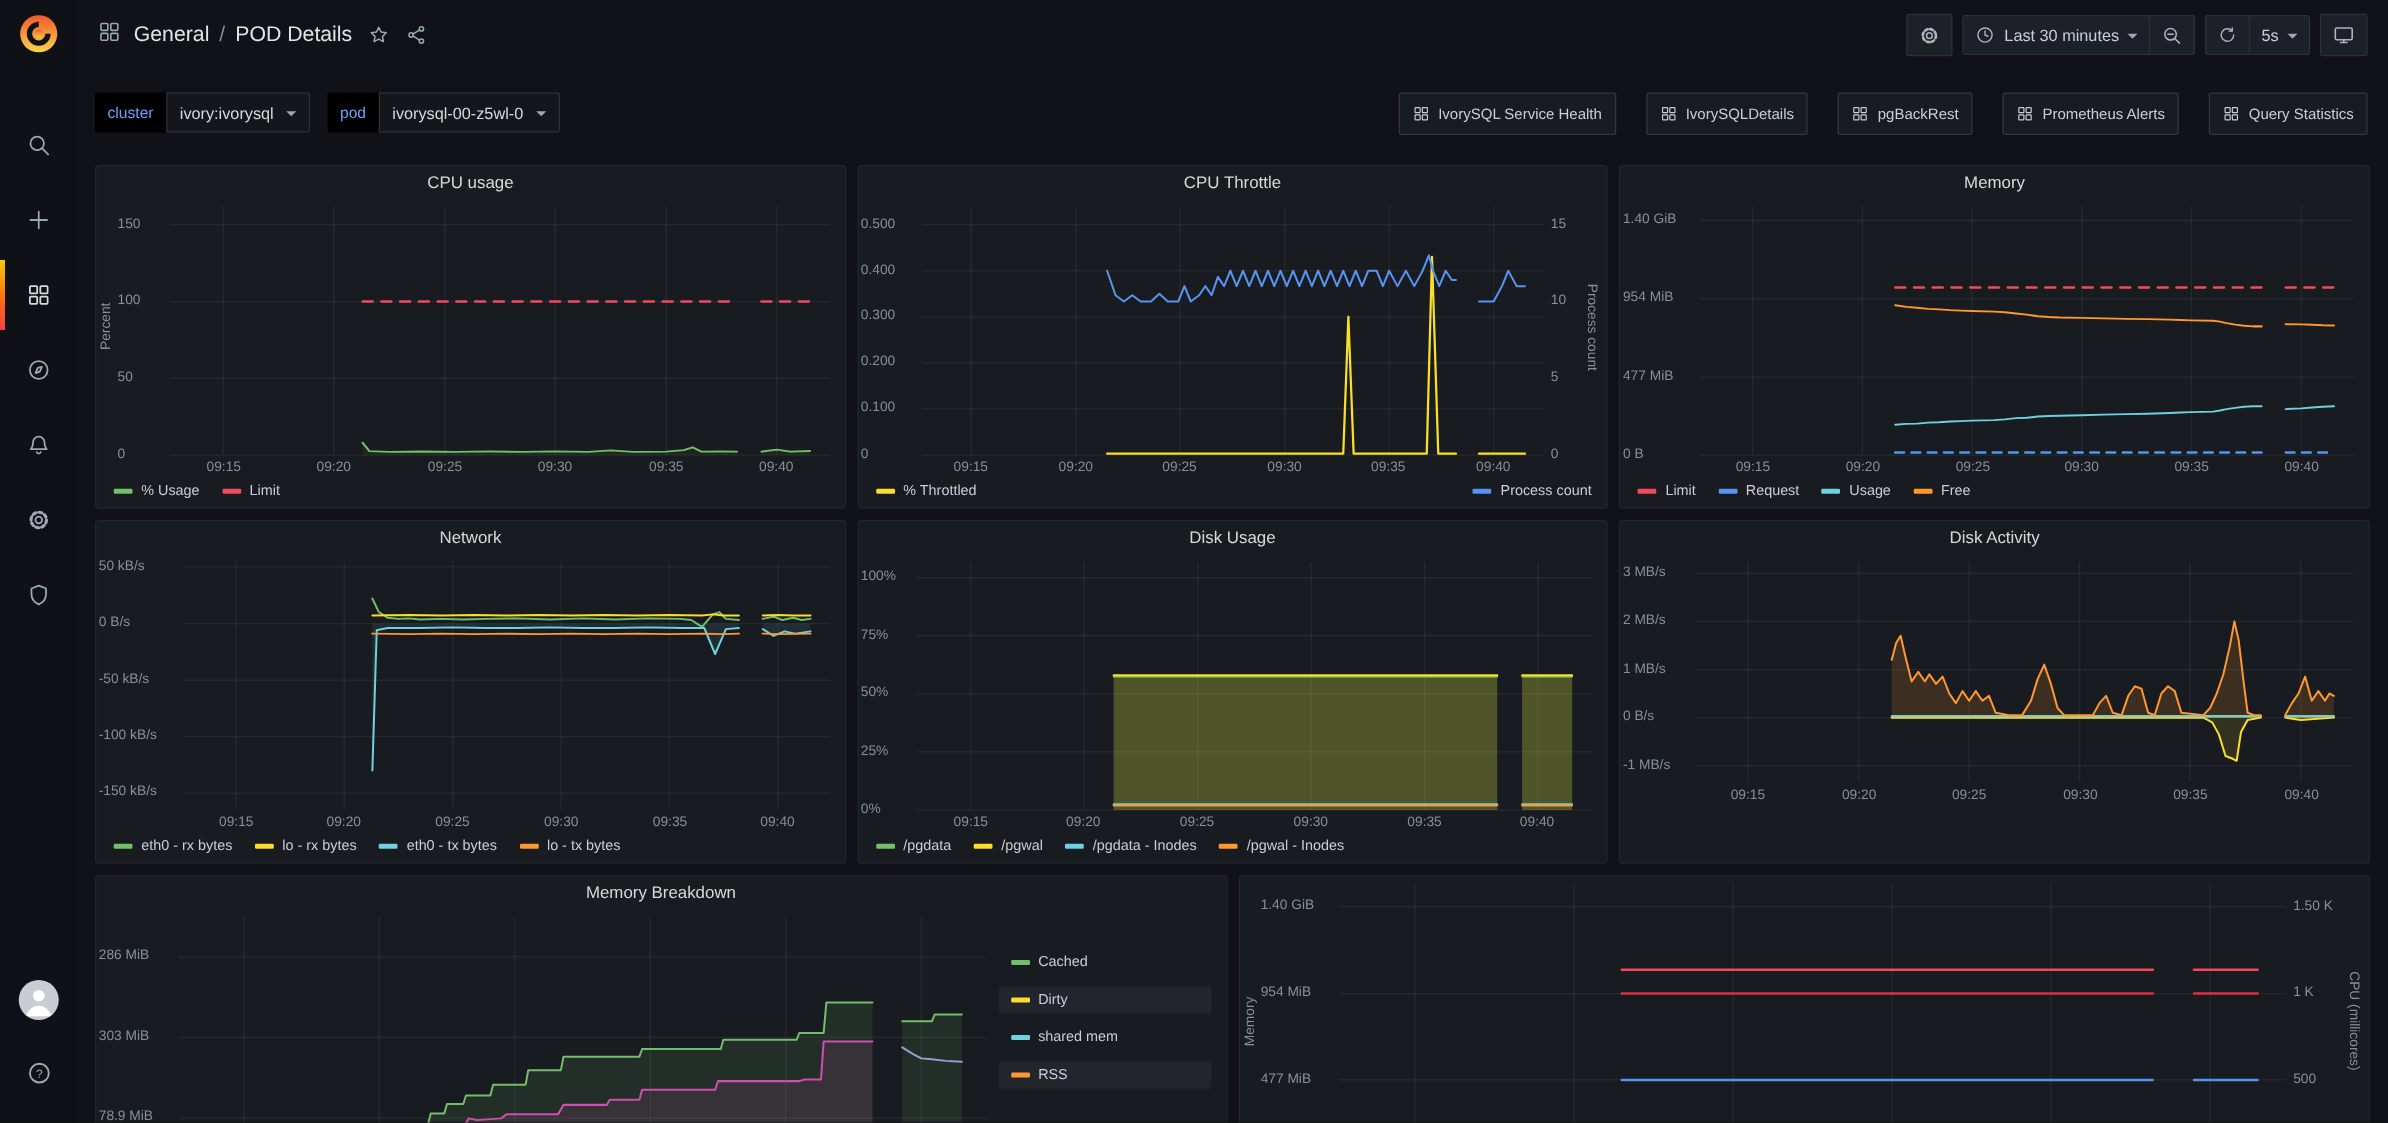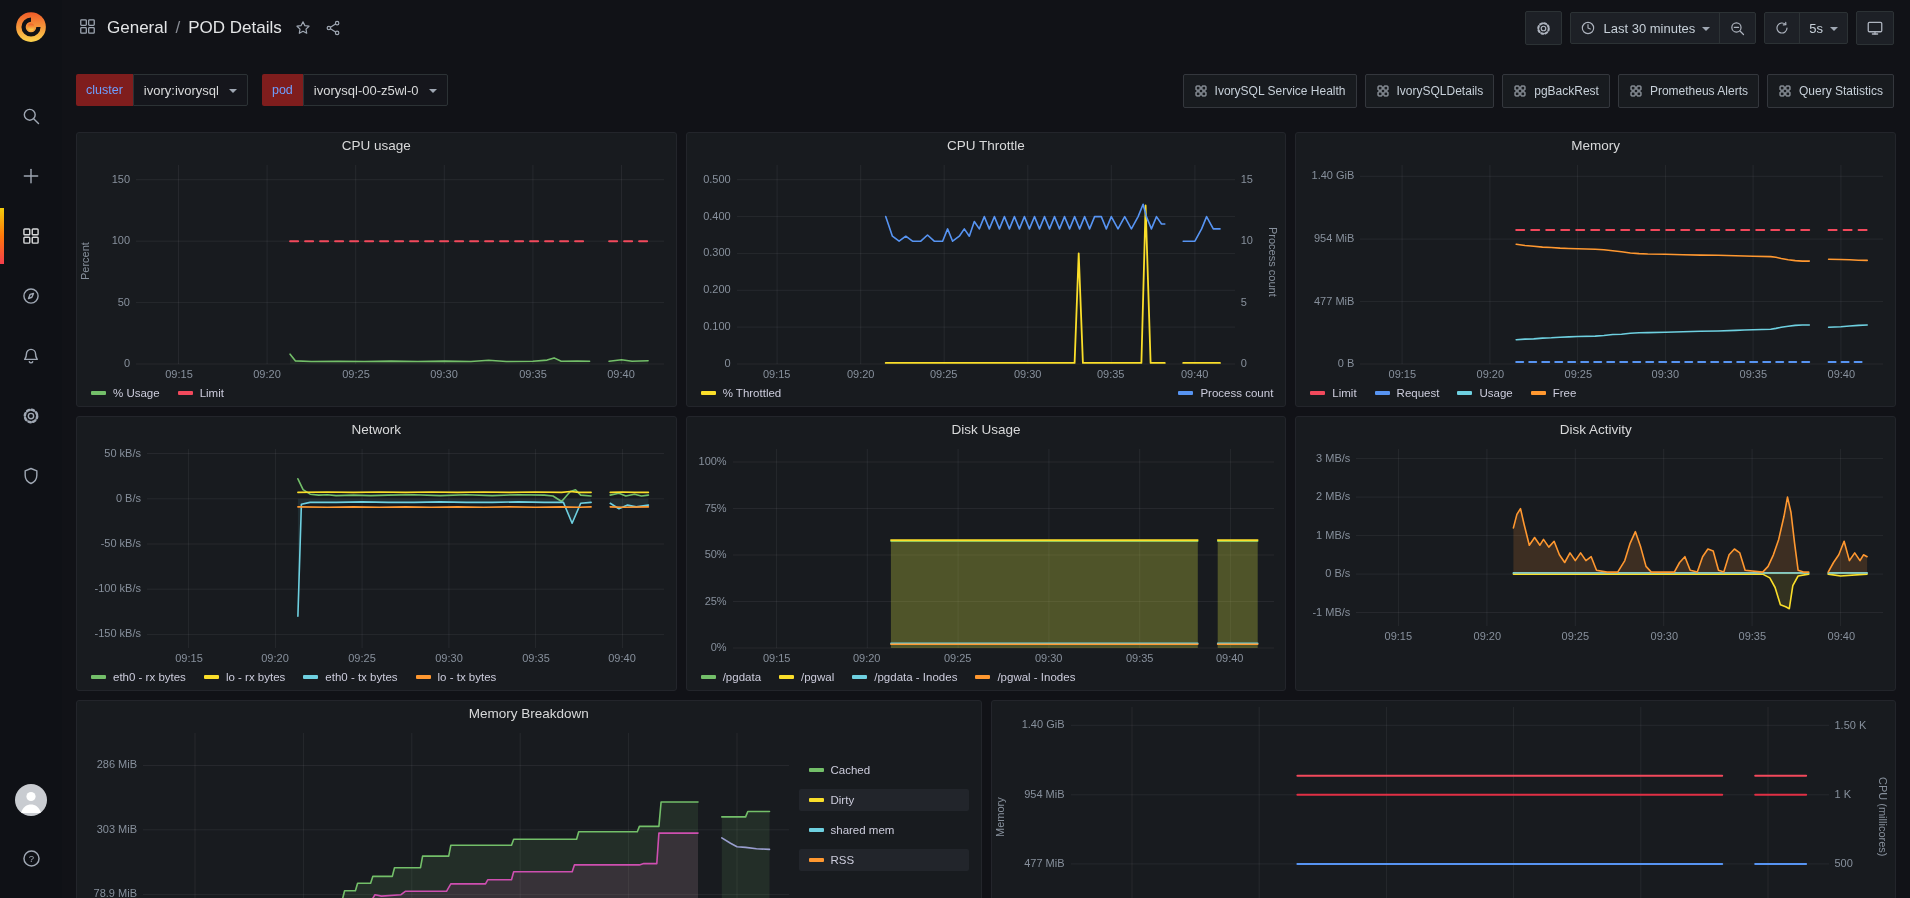--- a/index.html
+++ b/index.html
@@ -34,40 +34,40 @@
   .btn svg{stroke:#aeb4bf;fill:none;stroke-width:1.7;stroke-linecap:round;stroke-linejoin:round}
   .btn-group{display:flex;align-items:stretch}
   .btn-group .btn{border:none;background:transparent;height:30px}
   .btn-group .divider{width:1px;background:#2c3235}
   .caret{width:0;height:0;border-left:4px solid transparent;border-right:4px solid transparent;
          border-top:4px solid #9fa7b3;margin-top:2px}
   
   .subrow{display:flex;align-items:flex-start;padding:18px 16px 0 14px}
   .vars{display:flex;gap:14px}
   .var{display:flex;height:32px}
-  .var-label{background:#7f1d1d;border-radius:2px 0 0 2px;display:flex;align-items:center;padding:0 10px;
+  .var-label{background:#000000;border-radius:2px 0 0 2px;display:flex;align-items:center;padding:0 10px;
              color:#6e9fff;font-size:12.5px;font-weight:500}
   .var-value{background:#15161c;border:1px solid #2c3235;border-radius:0 2px 2px 0;display:flex;align-items:center;
              gap:10px;padding:0 10px;font-size:13px;color:#d8d9da;cursor:pointer}
-  .links{margin-left:auto;display:flex;gap:8px}
+  .links{margin-left:auto;display:flex;gap:24px}
   .link-btn{height:32px;background:#181b1f;border:1px solid #34373d;border-radius:2px;display:flex;
             align-items:center;gap:7px;padding:0 10px;font-size:12px;font-weight:500;color:#c7d0d9;cursor:pointer}
   .link-btn svg{stroke:#c7d0d9;fill:none;stroke-width:1.6}
   
   #panels{display:grid;grid-template-columns:repeat(6,1fr);grid-template-rows:275px 275px 280px;
           gap:9px;padding:0 14px;margin-top:24px}
   .span2{grid-column:span 2}.span3{grid-column:span 3}
   .panel{background:#181b1f;border:1px solid #23252b;border-radius:3px;display:flex;flex-direction:column;min-width:0}
   .panel-title{height:26px;line-height:26px;text-align:center;font-size:13.5px;font-weight:500;color:#d8d9da;cursor:pointer}
   .panel-body{flex:1;display:flex;flex-direction:column;min-height:0;padding:0 6px 0 2px}
   .panel-body.row{flex-direction:row}
   .chart-area{position:relative;flex:1;min-height:0;min-width:0}
   .gv,.gh{stroke:rgba(204,204,220,0.08);stroke-width:1}
   .tick{position:absolute;font-size:11px;color:#87909c;white-space:nowrap}
-  .ytick{text-align:right}
+  .ytick{text-align:left}
   .y2tick{text-align:left}
   .xtick{width:56px;text-align:center}
   .axlab{position:absolute;font-size:11px;color:#87909c;display:flex;align-items:center;justify-content:center}
   .vleft{writing-mode:vertical-rl;transform:rotate(180deg);left:0;top:0}
   .vright{writing-mode:vertical-rl;right:0;top:0}
   .legend-bottom{display:flex;flex-wrap:wrap;align-items:center;padding:3px 12px 7px 14px;column-gap:18px;
                  row-gap:5px;font-size:11.5px;color:#ccccdc}
   .legend-item{display:inline-flex;align-items:center;gap:7px;cursor:pointer}
   .swatch{width:15px;height:4px;border-radius:1px;display:inline-block;flex:none}
   .pushr{margin-left:auto}

